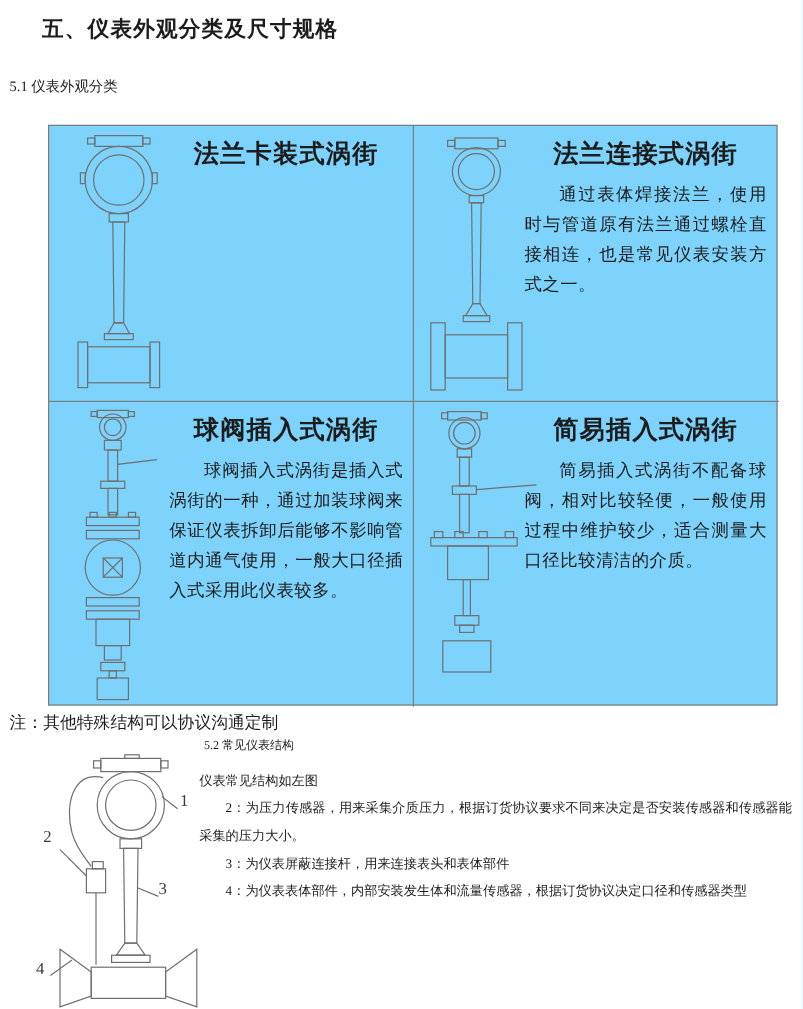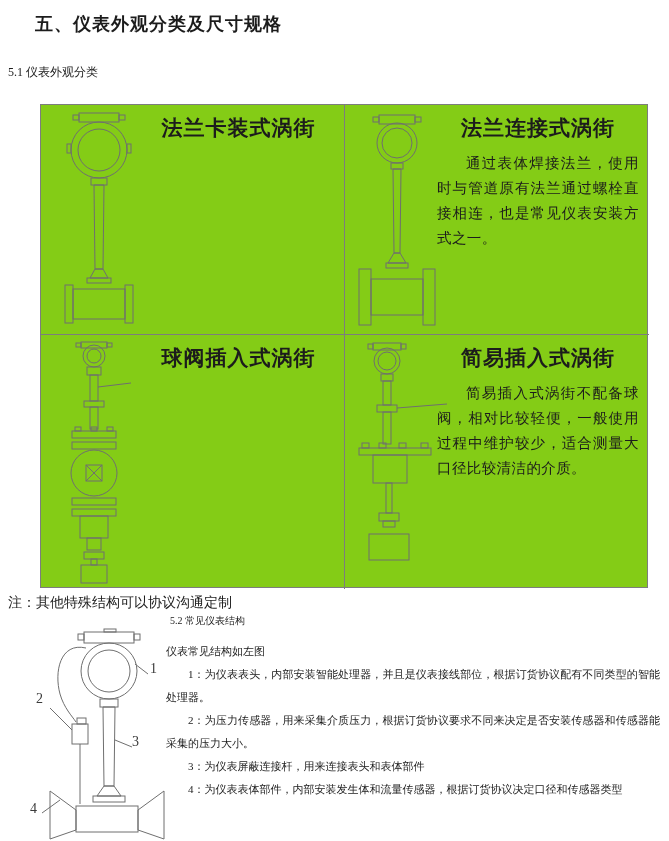--- a/index.html
+++ b/index.html
@@ -10,21 +10,21 @@
   .page{position:absolute;inset:0;}
   .doc-title{
     position:absolute;left:35px;top:12px;
     font-family:Liberation Sans, sans-serif;
     font-weight:bold;font-size:18px;letter-spacing:1px;
   }
   .sec-1{position:absolute;left:8px;top:64px;font-size:12px;}
   .cls-table{
     position:absolute;left:40px;top:104px;width:608px;height:484px;
     display:grid;grid-template-columns:304px 304px;grid-template-rows:230px 254px;
-    border:1px solid #7d7d7d;box-sizing:border-box;background:#84cc16;
+    border:1px solid #7d7d7d;box-sizing:border-box;background:#7dd3fc;
   }
   .cell{position:relative;box-sizing:border-box;overflow:hidden;}
   .bR{border-right:1px solid #7d7d7d;}
   .bB{border-bottom:1px solid #7d7d7d;}
   .draw{position:absolute;}
   .line-draw *{fill:none;stroke:#6f6f6f;stroke-width:1;}
   .cellbody{position:absolute;top:0;bottom:0;}
   .cb-left{left:100px;right:8px;}
   .cb-right{left:92px;right:10px;}
   .celltitle{font-size:21px;font-weight:bold;text-align:center;margin-top:9px;letter-spacing:1px;}
@@ -117,20 +117,21 @@
         <rect x="17" y="158" width="44" height="7"></rect>
         <rect x="17" y="169" width="44" height="7"></rect>
         <rect x="25" y="176" width="28" height="22"></rect>
         <rect x="32" y="198" width="14" height="12"></rect>
         <rect x="29" y="212" width="20" height="7"></rect>
         <rect x="36" y="219" width="6" height="6"></rect>
         <rect x="26" y="225" width="26" height="18"></rect>
       </svg>
       <div class="cellbody cb-left">
         <div class="celltitle">球阀插入式涡街</div>
+        <p class="celltext">球阀插入式涡街是插入式涡街的一种，通过加装球阀来保证仪表拆卸后能够不影响管道内通气使用，一般大口径插入式采用此仪表较多。</p>
       </div>
     </div>
 
     <div class="cell">
       <svg class="draw line-draw" style="left:10px;top:6px;" width="100" height="224" viewBox="0 0 100 224">
         <rect x="18" y="2" width="28" height="7"></rect>
         <rect x="13" y="3" width="5" height="5"></rect>
           <rect x="46" y="3" width="5" height="5"></rect>
         <circle cx="32" cy="20" r="13"></circle>
           <circle cx="32" cy="20" r="9"></circle>
@@ -183,19 +184,18 @@
     <line x1="95" y1="112" x2="112" y2="119"></line>
     <line x1="22" y1="185" x2="40" y2="172"></line>
   </svg>
   <span class="callout" style="left:150px;top:661px;">1</span>
   <span class="callout" style="left:36px;top:691px;">2</span>
   <span class="callout" style="left:132px;top:734px;">3</span>
   <span class="callout" style="left:30px;top:801px;">4</span>
 
   <div class="struct-text">
     <p class="intro">仪表常见结构如左图</p>
-    <p class="item">1：为仪表表头，内部安装智能处理器，并且是仪表接线部位，根据订货协议配有不同类型的智能处理器。</p>
     <p class="item">2：为压力传感器，用来采集介质压力，根据订货协议要求不同来决定是否安装传感器和传感器能采集的压力大小。</p>
     <p class="item">3：为仪表屏蔽连接杆，用来连接表头和表体部件</p>
     <p class="item">4：为仪表表体部件，内部安装发生体和流量传感器，根据订货协议决定口径和传感器类型</p>
   </div>
 
 </div>
 
 </body></html>

